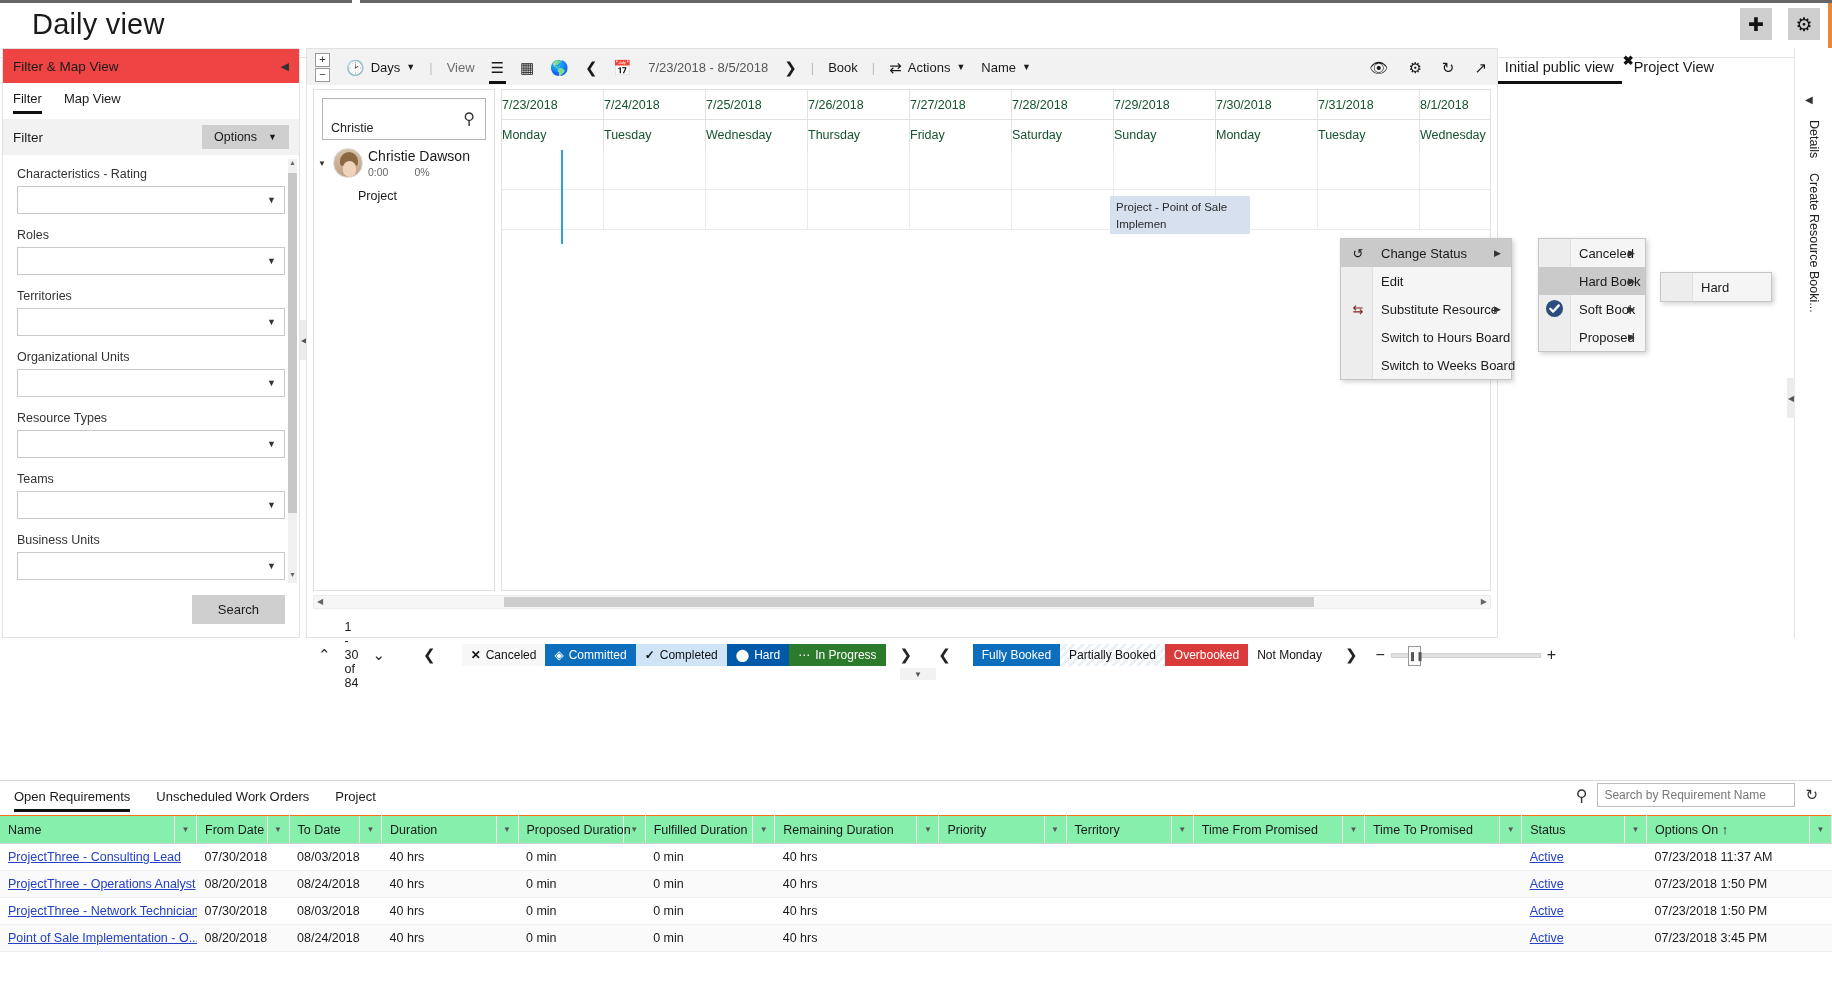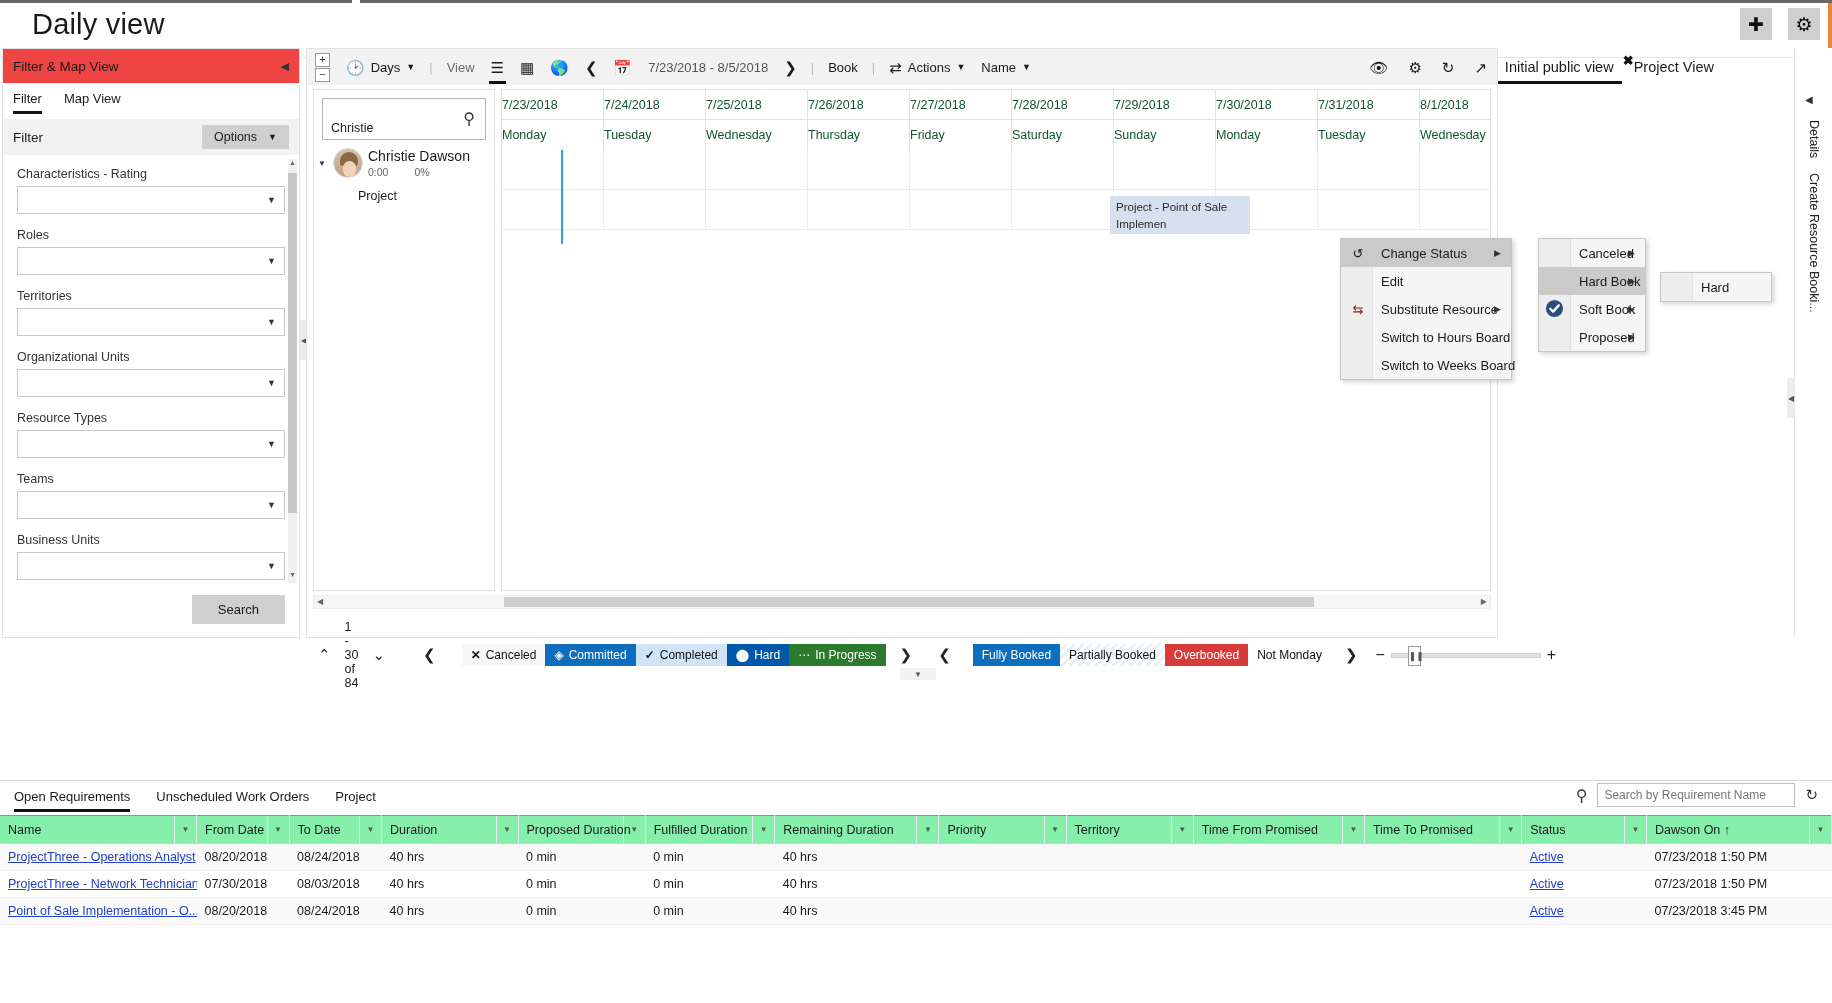--- a/index.html
+++ b/index.html
@@ -686,24 +686,39 @@
           <th><span>To Date</span><span class="flt">▼</span></th>
           <th><span>Duration</span><span class="flt">▼</span></th>
           <th><span>Proposed Duration</span><span class="flt">▼</span></th>
           <th><span>Fulfilled Duration</span><span class="flt">▼</span></th>
           <th><span>Remaining Duration</span><span class="flt">▼</span></th>
           <th><span>Priority</span><span class="flt">▼</span></th>
           <th><span>Territory</span><span class="flt">▼</span></th>
           <th><span>Time From Promised</span><span class="flt">▼</span></th>
           <th><span>Time To Promised</span><span class="flt">▼</span></th>
           <th><span>Status</span><span class="flt">▼</span></th>
-          <th><span>Dawson On ↑</span><span class="flt">▼</span></th>
+          <th><span>Options On ↑</span><span class="flt">▼</span></th>
         </tr>
       </thead>
       <tbody>
+        <tr>
+          <td><a href="#">ProjectThree - Consulting Lead</a></td>
+          <td>07/30/2018</td>
+          <td>08/03/2018</td>
+          <td>40 hrs</td>
+          <td>0 min</td>
+          <td>0 min</td>
+          <td>40 hrs</td>
+          <td></td>
+          <td></td>
+          <td></td>
+          <td></td>
+          <td><a href="#">Active</a></td>
+          <td>07/23/2018 11:37 AM</td>
+        </tr>
         <tr class="alt">
           <td><a href="#">ProjectThree - Operations Analyst</a></td>
           <td>08/20/2018</td>
           <td>08/24/2018</td>
           <td>40 hrs</td>
           <td>0 min</td>
           <td>0 min</td>
           <td>40 hrs</td>
           <td></td>
           <td></td>

